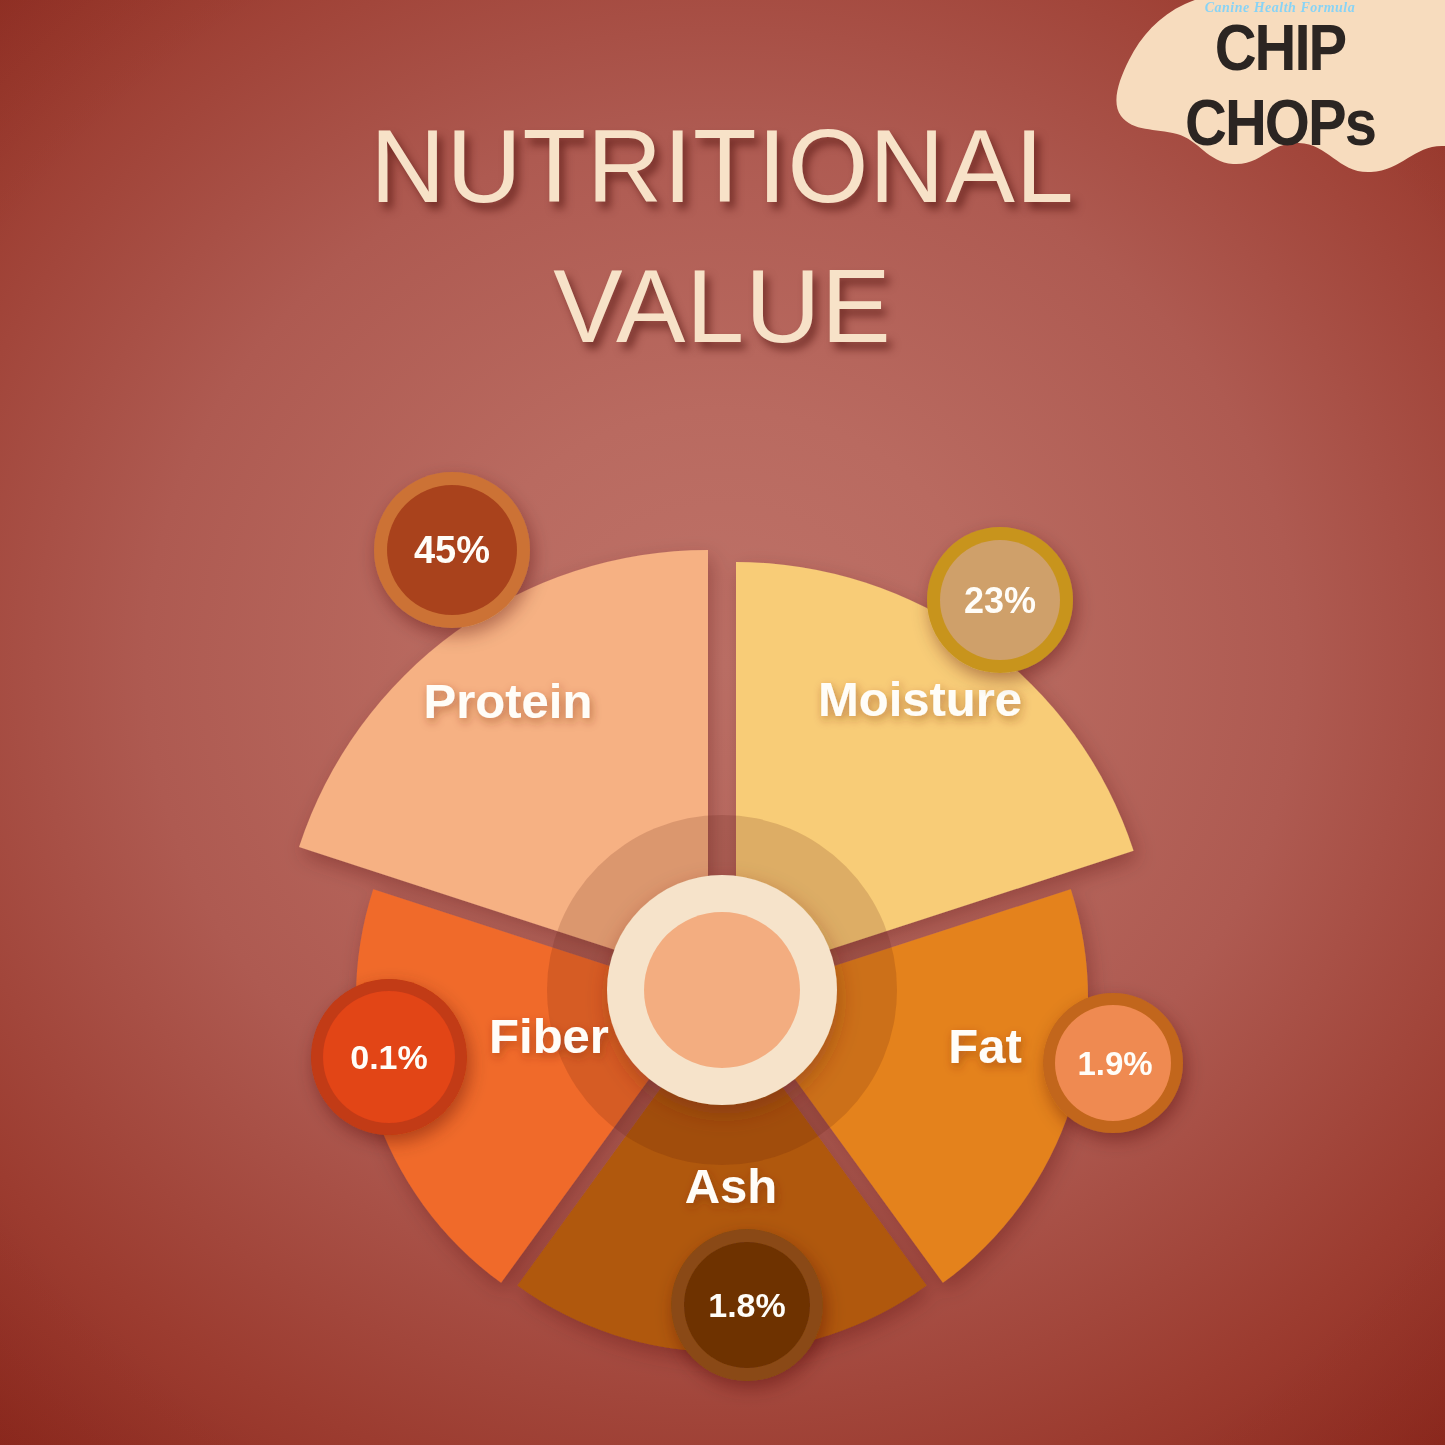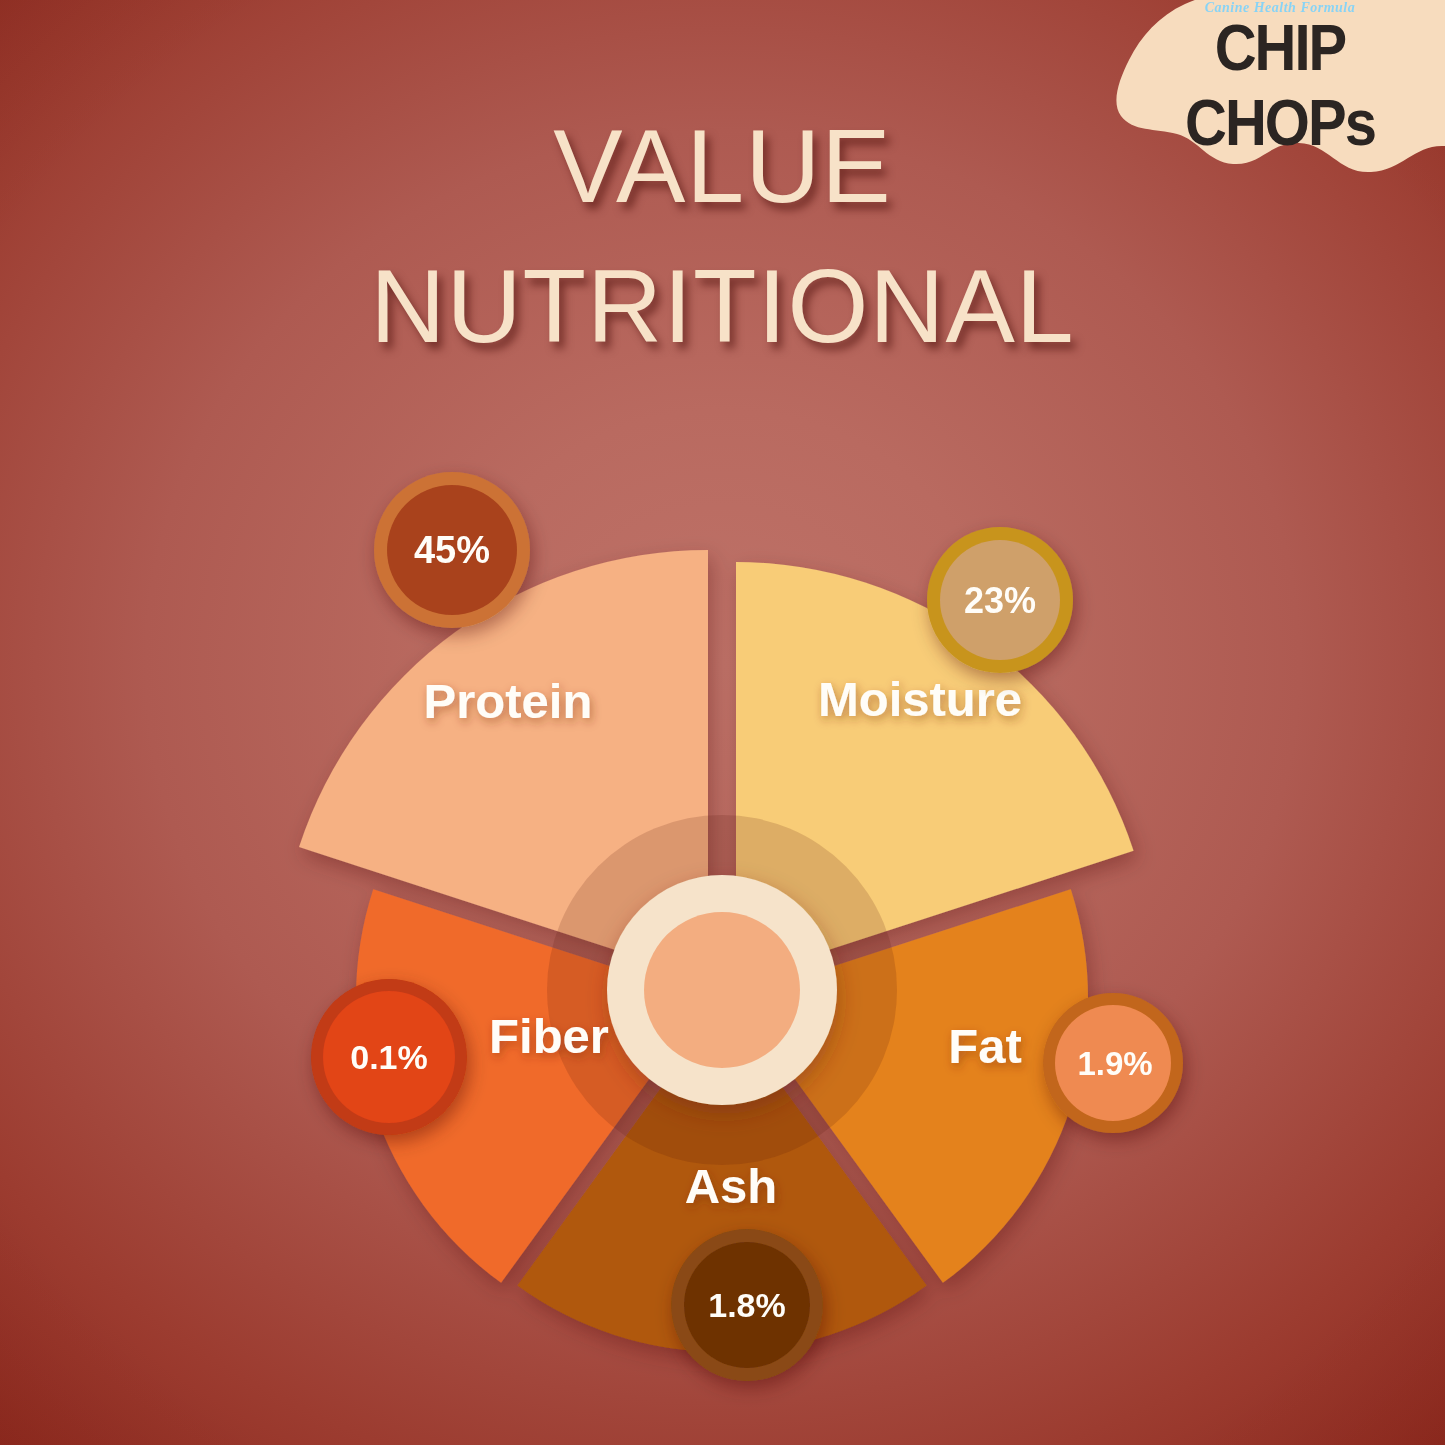--- a/index.html
+++ b/index.html
@@ -192,22 +192,22 @@
         <circle id="bdg-fiber-ring" cx="389" cy="1057" r="78" fill="#C23A13"></circle>
         <circle id="bdg-fiber-fill" cx="389" cy="1057" r="66" fill="#E24415"></circle>
       </g>
       <text class="badge-text" id="bdgtxt-fiber" x="389" y="1060" style="font-size:34px">0.1%</text>
     </svg>
   </div>
 
   <div id="bg-vignette"></div>
 
   <div id="title-block">
+    <div class="title-line">NUTRITIONAL</div>
     <div class="title-line">VALUE</div>
-    <div class="title-line">NUTRITIONAL</div>
   </div>
 
   <div id="logo-badge">
     <svg width="330" height="186" viewBox="0 0 330 186">
       <path id="logo-shape" d="M330,-10 L330,152
                C300,150 288,176 256,178
                C224,180 214,150 184,149
                C154,148 146,172 118,170
                C92,168 84,146 62,140
                C40,134 18,138 6,122

